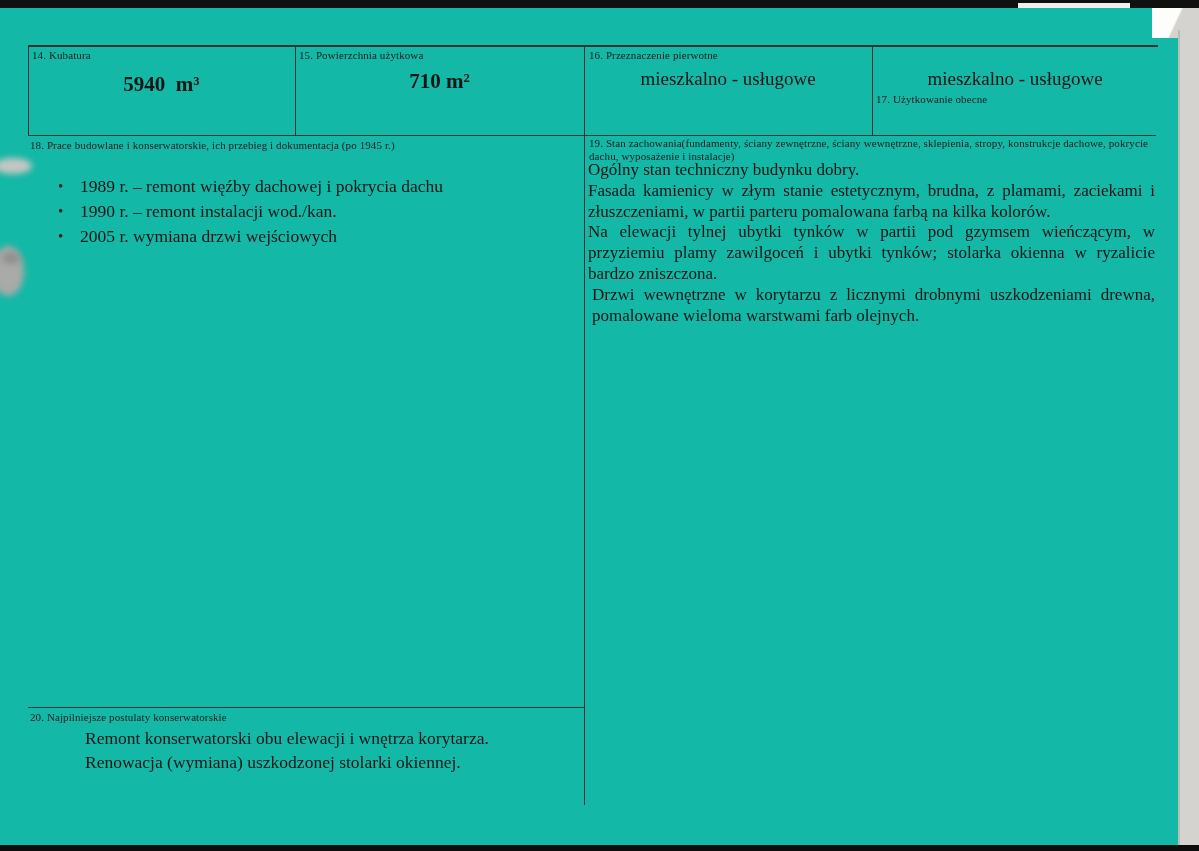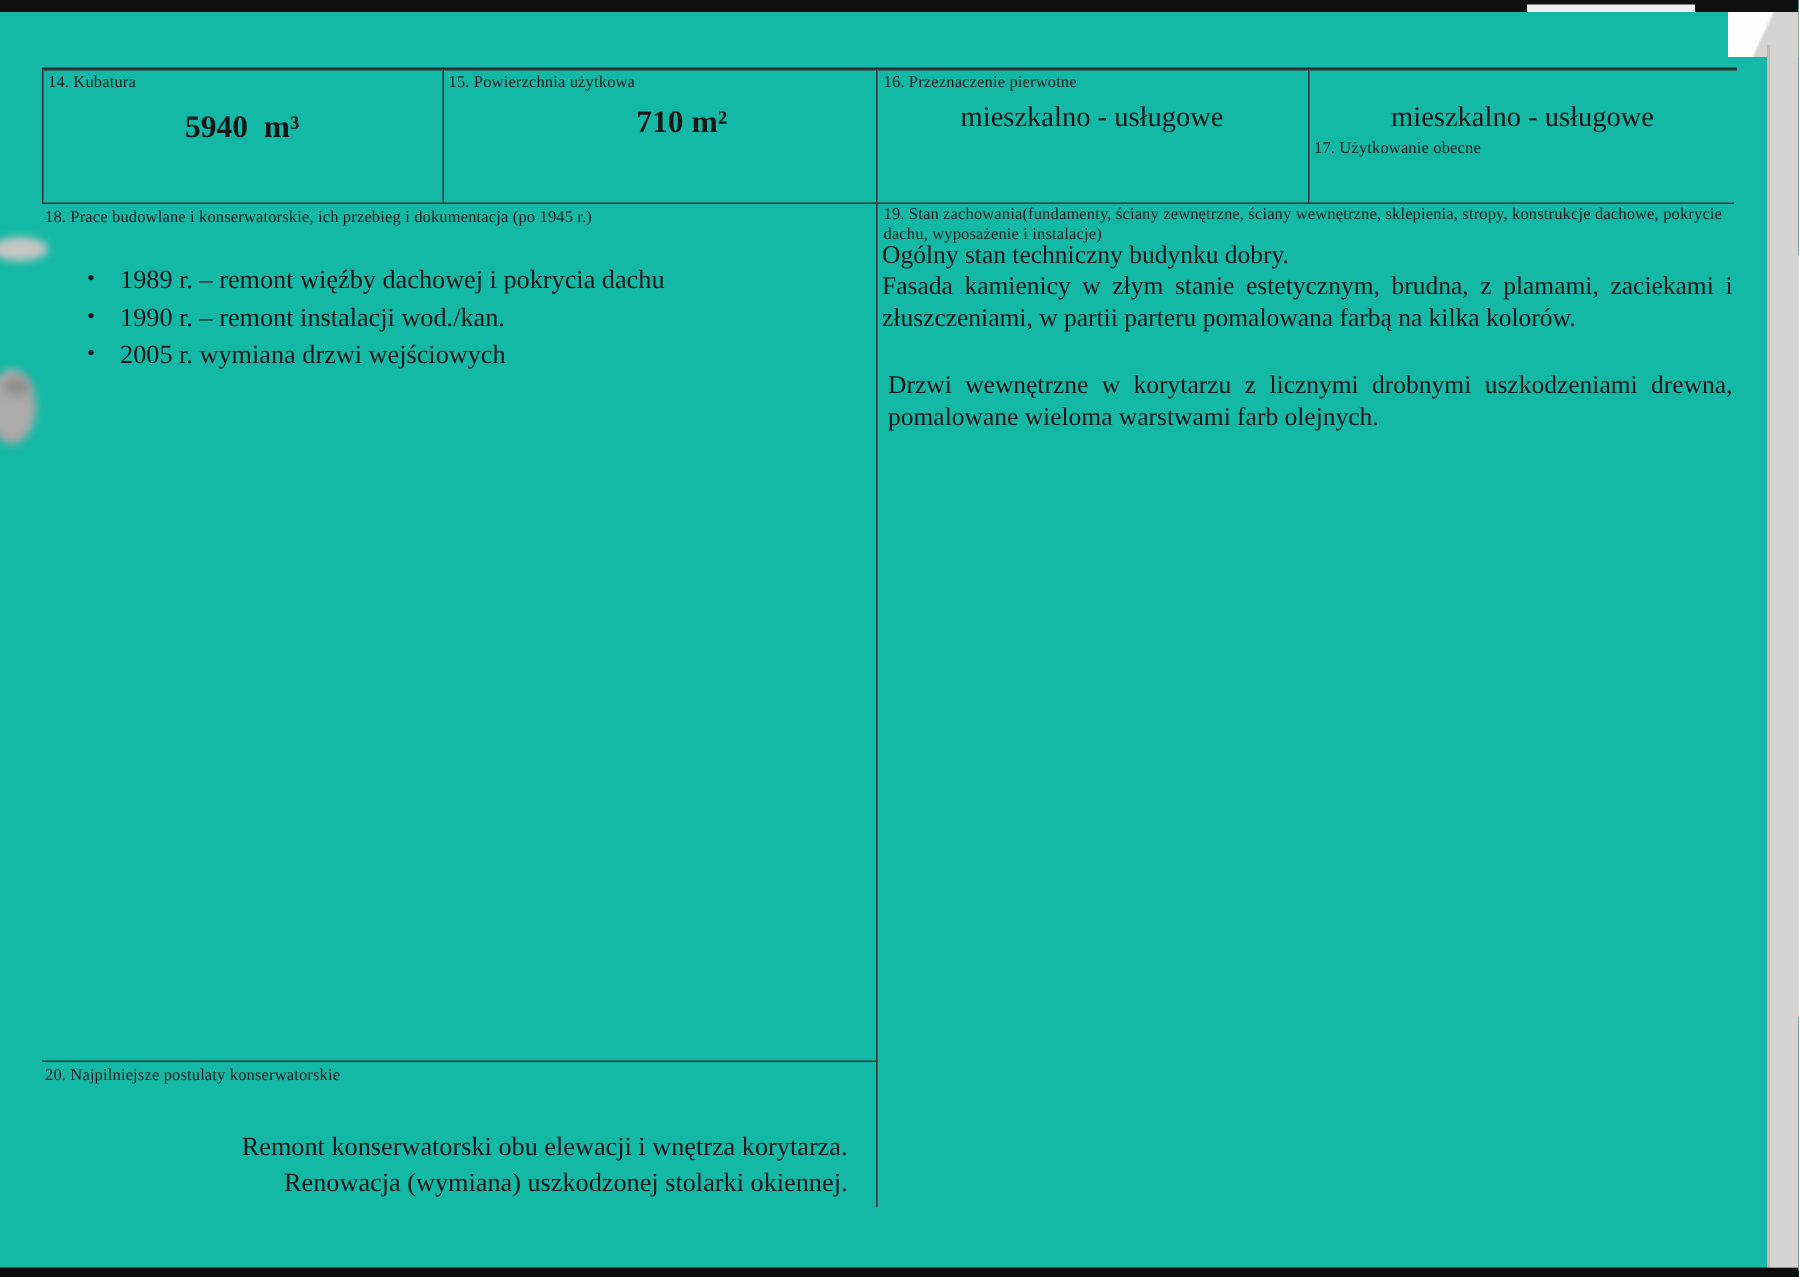--- a/index.html
+++ b/index.html
@@ -39,23 +39,23 @@
   .bullets{position:absolute;left:58px;top:176px;width:500px;font-size:17.5px;}
   .bullet-row{display:flex;margin-bottom:5px;line-height:20px;}
   .bullet{width:22px;flex:0 0 22px;font-size:15px;line-height:20px;}
   .bullet-text{flex:1;}
   
   .para-block{
     position:absolute;left:588px;top:160px;width:567px;
     font-size:17px;line-height:20.8px;text-align:justify;
   }
   .para-block p{margin:0;}
-  .para-block p.indent-sm{padding-left:4px;margin-top:25px;}
+  .para-block p.indent-sm{padding-left:4px;}
   
-  .f20-lines{position:absolute;left:85px;top:752px;width:480px;font-size:17.5px;line-height:24px;text-align:right;}
+  .f20-lines{position:absolute;left:85px;top:726px;width:480px;font-size:17.5px;line-height:24px;}
   
   .smudge{position:absolute;border-radius:50%;filter:blur(3px);}
   .smudge-1{left:-6px;top:158px;width:38px;height:16px;background:#c6c6c3;}
   .smudge-2{left:-8px;top:246px;width:32px;height:50px;background:#aaaaa8;}
   .smudge-3{left:2px;top:252px;width:18px;height:12px;background:#8f8f8d;}
 </style>
 </head>
 <body>
 
 <div class="canvas">
@@ -76,21 +76,21 @@
   <div class="rule" style="left:584px;top:45px;width:1px;height:760px;"></div>
   <div class="rule" style="left:872px;top:45px;width:1px;height:91px;"></div>
   <div class="rule" style="left:28px;top:135px;width:557px;height:1px;"></div>
   <div class="rule" style="left:584px;top:135px;width:572px;height:1px;"></div>
   <div class="rule" style="left:28px;top:707px;width:557px;height:1px;"></div>
 
   <div class="cell-label" style="left:32px;top:49px;">14. Kubatura</div>
   <div class="cell-value bold" style="left:28px;top:72px;width:267px;">5940  m³</div>
 
   <div class="cell-label" style="left:299px;top:49px;">15. Powierzchnia użytkowa</div>
-  <div class="cell-value bold" style="left:295px;top:69px;width:289px;padding-left:15px;">710 m²</div>
+  <div class="cell-value bold" style="left:295px;top:69px;width:289px;">710 m²</div>
 
   <div class="cell-label" style="left:589px;top:49px;">16. Przeznaczenie pierwotne</div>
   <div class="cell-value" style="left:584px;top:68px;width:288px;">mieszkalno - usługowe</div>
 
   <div class="cell-label" style="left:876px;top:49px;margin-top:44px;">17. Użytkowanie obecne</div>
   <div class="cell-value" style="left:872px;top:68px;width:286px;">mieszkalno - usługowe</div>
 
   <div class="cell-label" style="left:30px;top:139px;width:520px;">18. Prace budowlane i konserwatorskie, ich przebieg i dokumentacja (po 1945 r.)</div>
   <div class="bullets">
     <div class="bullet-row">
@@ -104,20 +104,21 @@
     <div class="bullet-row">
       <span class="bullet">•</span>
       <span class="bullet-text">2005 r. wymiana drzwi wejściowych</span>
     </div>
   </div>
 
   <div class="cell-label" style="left:589px;top:137px;width:560px;">19. Stan zachowania(fundamenty, ściany zewnętrzne, ściany wewnętrzne, sklepienia, stropy, konstrukcje dachowe, pokrycie dachu, wyposażenie i instalacje)</div>
   <div class="para-block">
     <p>Ogólny stan techniczny budynku dobry.</p>
     <p>Fasada kamienicy w złym stanie estetycznym, brudna, z plamami, zaciekami i złuszczeniami, w partii parteru pomalowana farbą na kilka kolorów.</p>
+    <p>Na elewacji tylnej ubytki tynków w partii pod gzymsem wieńczącym, w przyziemiu plamy zawilgoceń i ubytki tynków; stolarka okienna w ryzalicie bardzo zniszczona.</p>
     <p class="indent-sm">Drzwi wewnętrzne w korytarzu z licznymi drobnymi uszkodzeniami drewna, pomalowane wieloma warstwami farb olejnych.</p>
   </div>
 
   <div class="cell-label" style="left:30px;top:711px;">20. Najpilniejsze postulaty konserwatorskie</div>
   <div class="f20-lines">
     <div>Remont konserwatorski obu elewacji i wnętrza korytarza.</div>
     <div>Renowacja (wymiana) uszkodzonej stolarki okiennej.</div>
   </div>
 
 </div>

